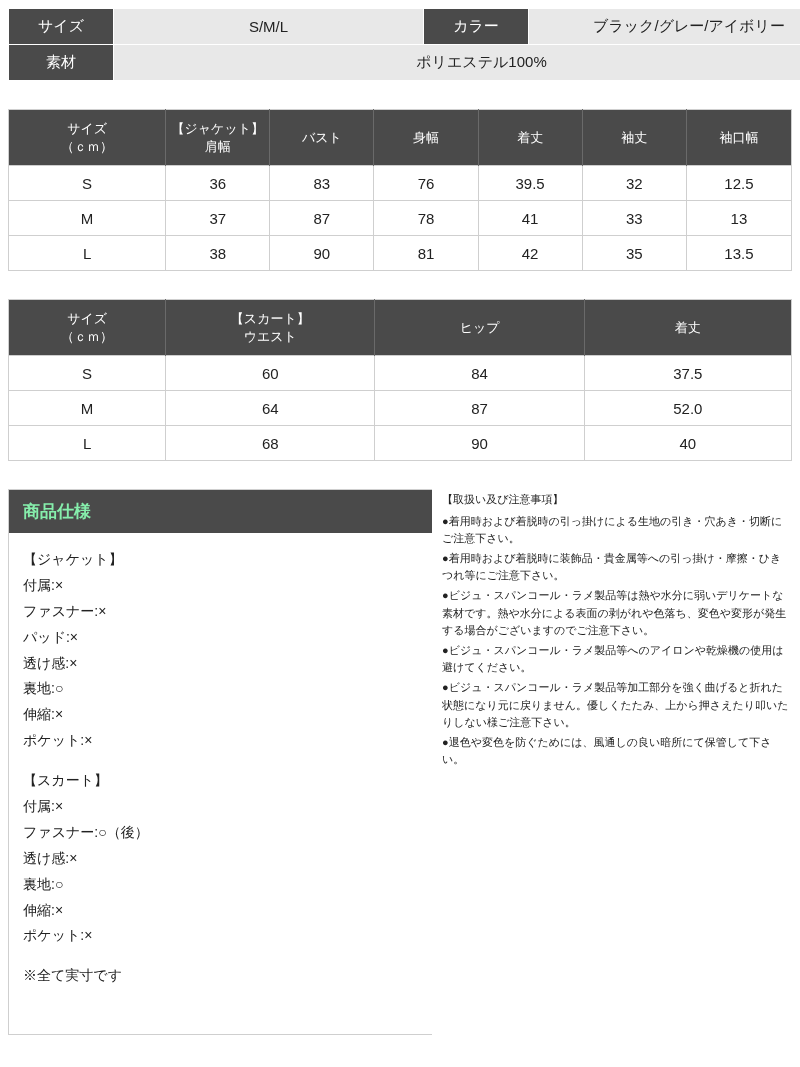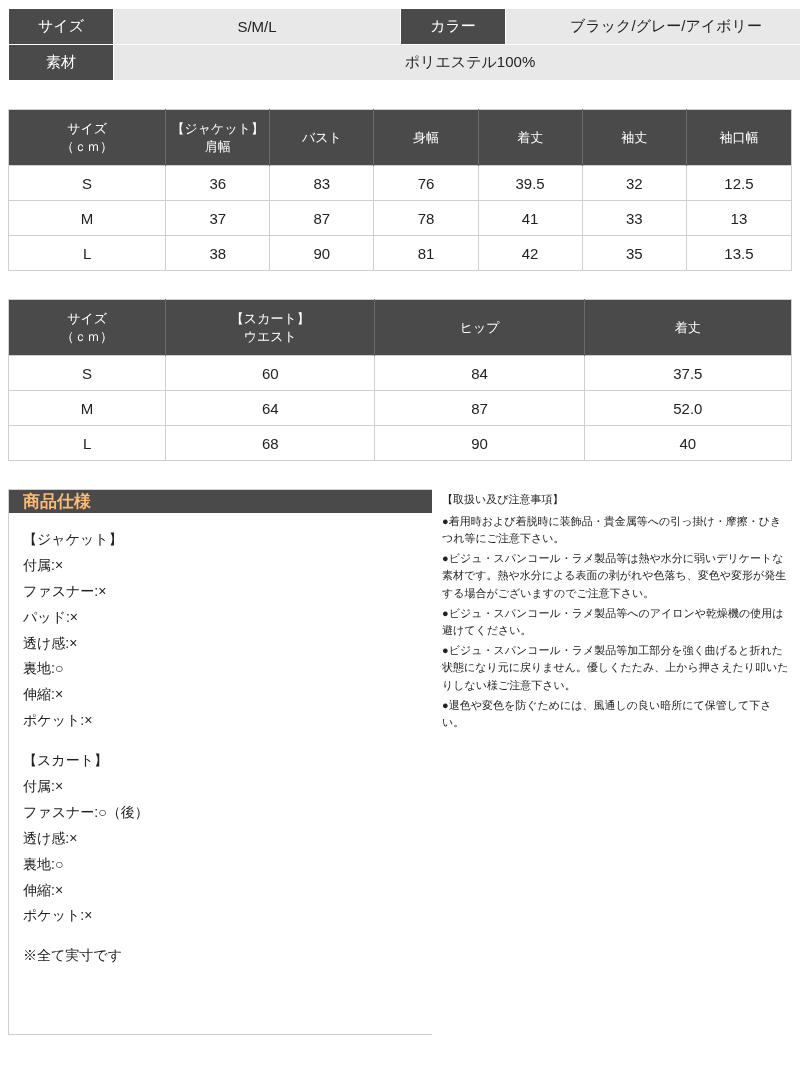--- a/index.html
+++ b/index.html
@@ -85,24 +85,24 @@
     align-items: flex-start;
   }
   .col-left {
     width: 424px;
     border: 1px solid #cfcfcf;
     border-right: none;
     min-height: 546px;
   }
   .col-left .bar {
     background: #4a4a4a;
-    color: #fdba74;
+    color: #86efac;
     font-size: 17px;
     font-weight: bold;
-    padding: 0 14px;
+    padding: 10px 14px;
   }
   .col-left .body {
     padding: 14px 14px 18px 14px;
     font-size: 14px;
     line-height: 1.85;
   }
   .grp-title { font-weight: normal; }
   .spacer-line { height: 14px; }
 
   .col-right {
@@ -122,21 +122,21 @@
 </style>
 </head>
 <body>
 
 <div class="page">
 
   <table class="spec-table">
     <tbody>
       <tr>
         <td class="hdr-cell" style="width:105px;">サイズ</td>
-        <td class="val-cell" style="width:287px;">S/M/L</td>
+        <td class="val-cell" style="width:310px;">S/M/L</td>
         <td class="hdr-cell" style="width:105px;">カラー</td>
         <td class="val-cell" style="width:321px;">ブラック/グレー/アイボリー</td>
       </tr>
       <tr>
         <td class="hdr-cell" style="width:105px;">素材</td>
         <td class="val-cell" colspan="3">ポリエステル100%</td>
       </tr>
     </tbody>
   </table>
 
@@ -271,20 +271,21 @@
         <div>ポケット:×</div>
 
         <div class="spacer-line"></div>
 
         <div>※全て実寸です</div>
       </div>
     </div>
 
     <div class="col-right">
       <div class="note-head">【取扱い及び注意事項】</div>
+      <p>●着用時および着脱時の引っ掛けによる生地の引き・穴あき・切断にご注意下さい。</p>
       <p>●着用時および着脱時に装飾品・貴金属等への引っ掛け・摩擦・ひきつれ等にご注意下さい。</p>
       <p>●ビジュ・スパンコール・ラメ製品等は熱や水分に弱いデリケートな素材です。熱や水分による表面の剥がれや色落ち、変色や変形が発生する場合がございますのでご注意下さい。</p>
       <p>●ビジュ・スパンコール・ラメ製品等へのアイロンや乾燥機の使用は避けてください。</p>
       <p>●ビジュ・スパンコール・ラメ製品等加工部分を強く曲げると折れた状態になり元に戻りません。優しくたたみ、上から押さえたり叩いたりしない様ご注意下さい。</p>
       <p>●退色や変色を防ぐためには、風通しの良い暗所にて保管して下さい。</p>
     </div>
 
   </div>
 </div>
 

